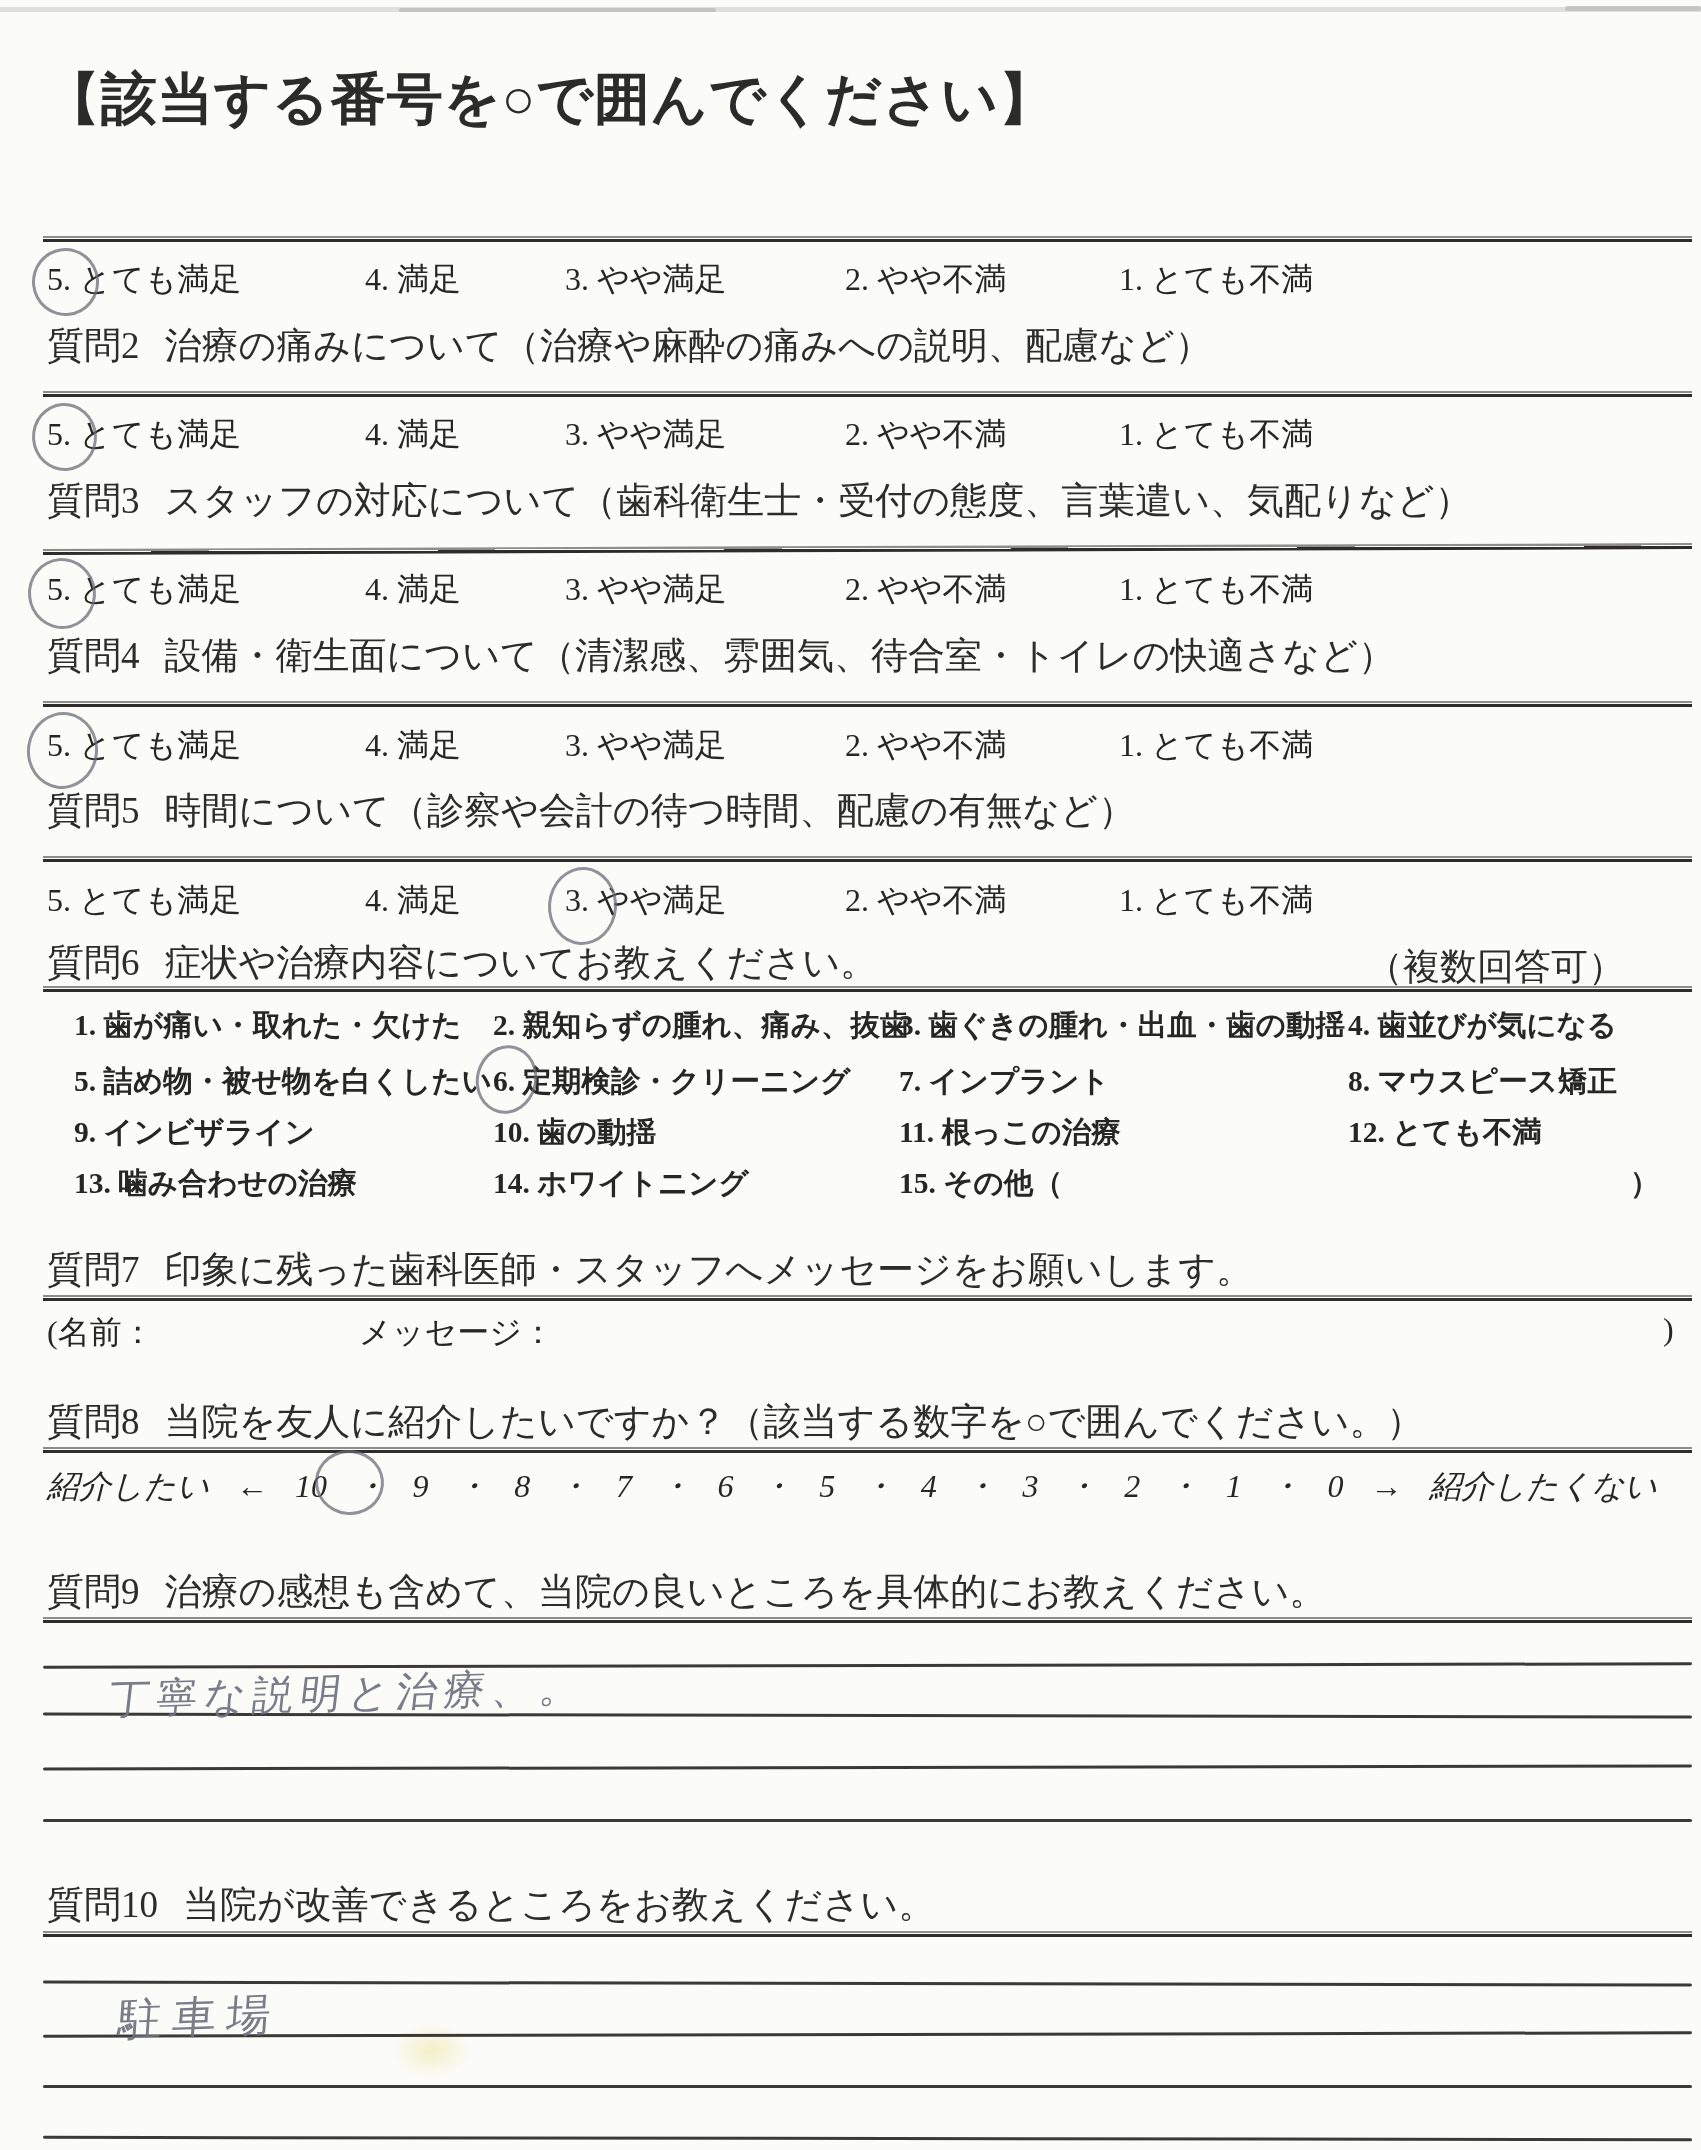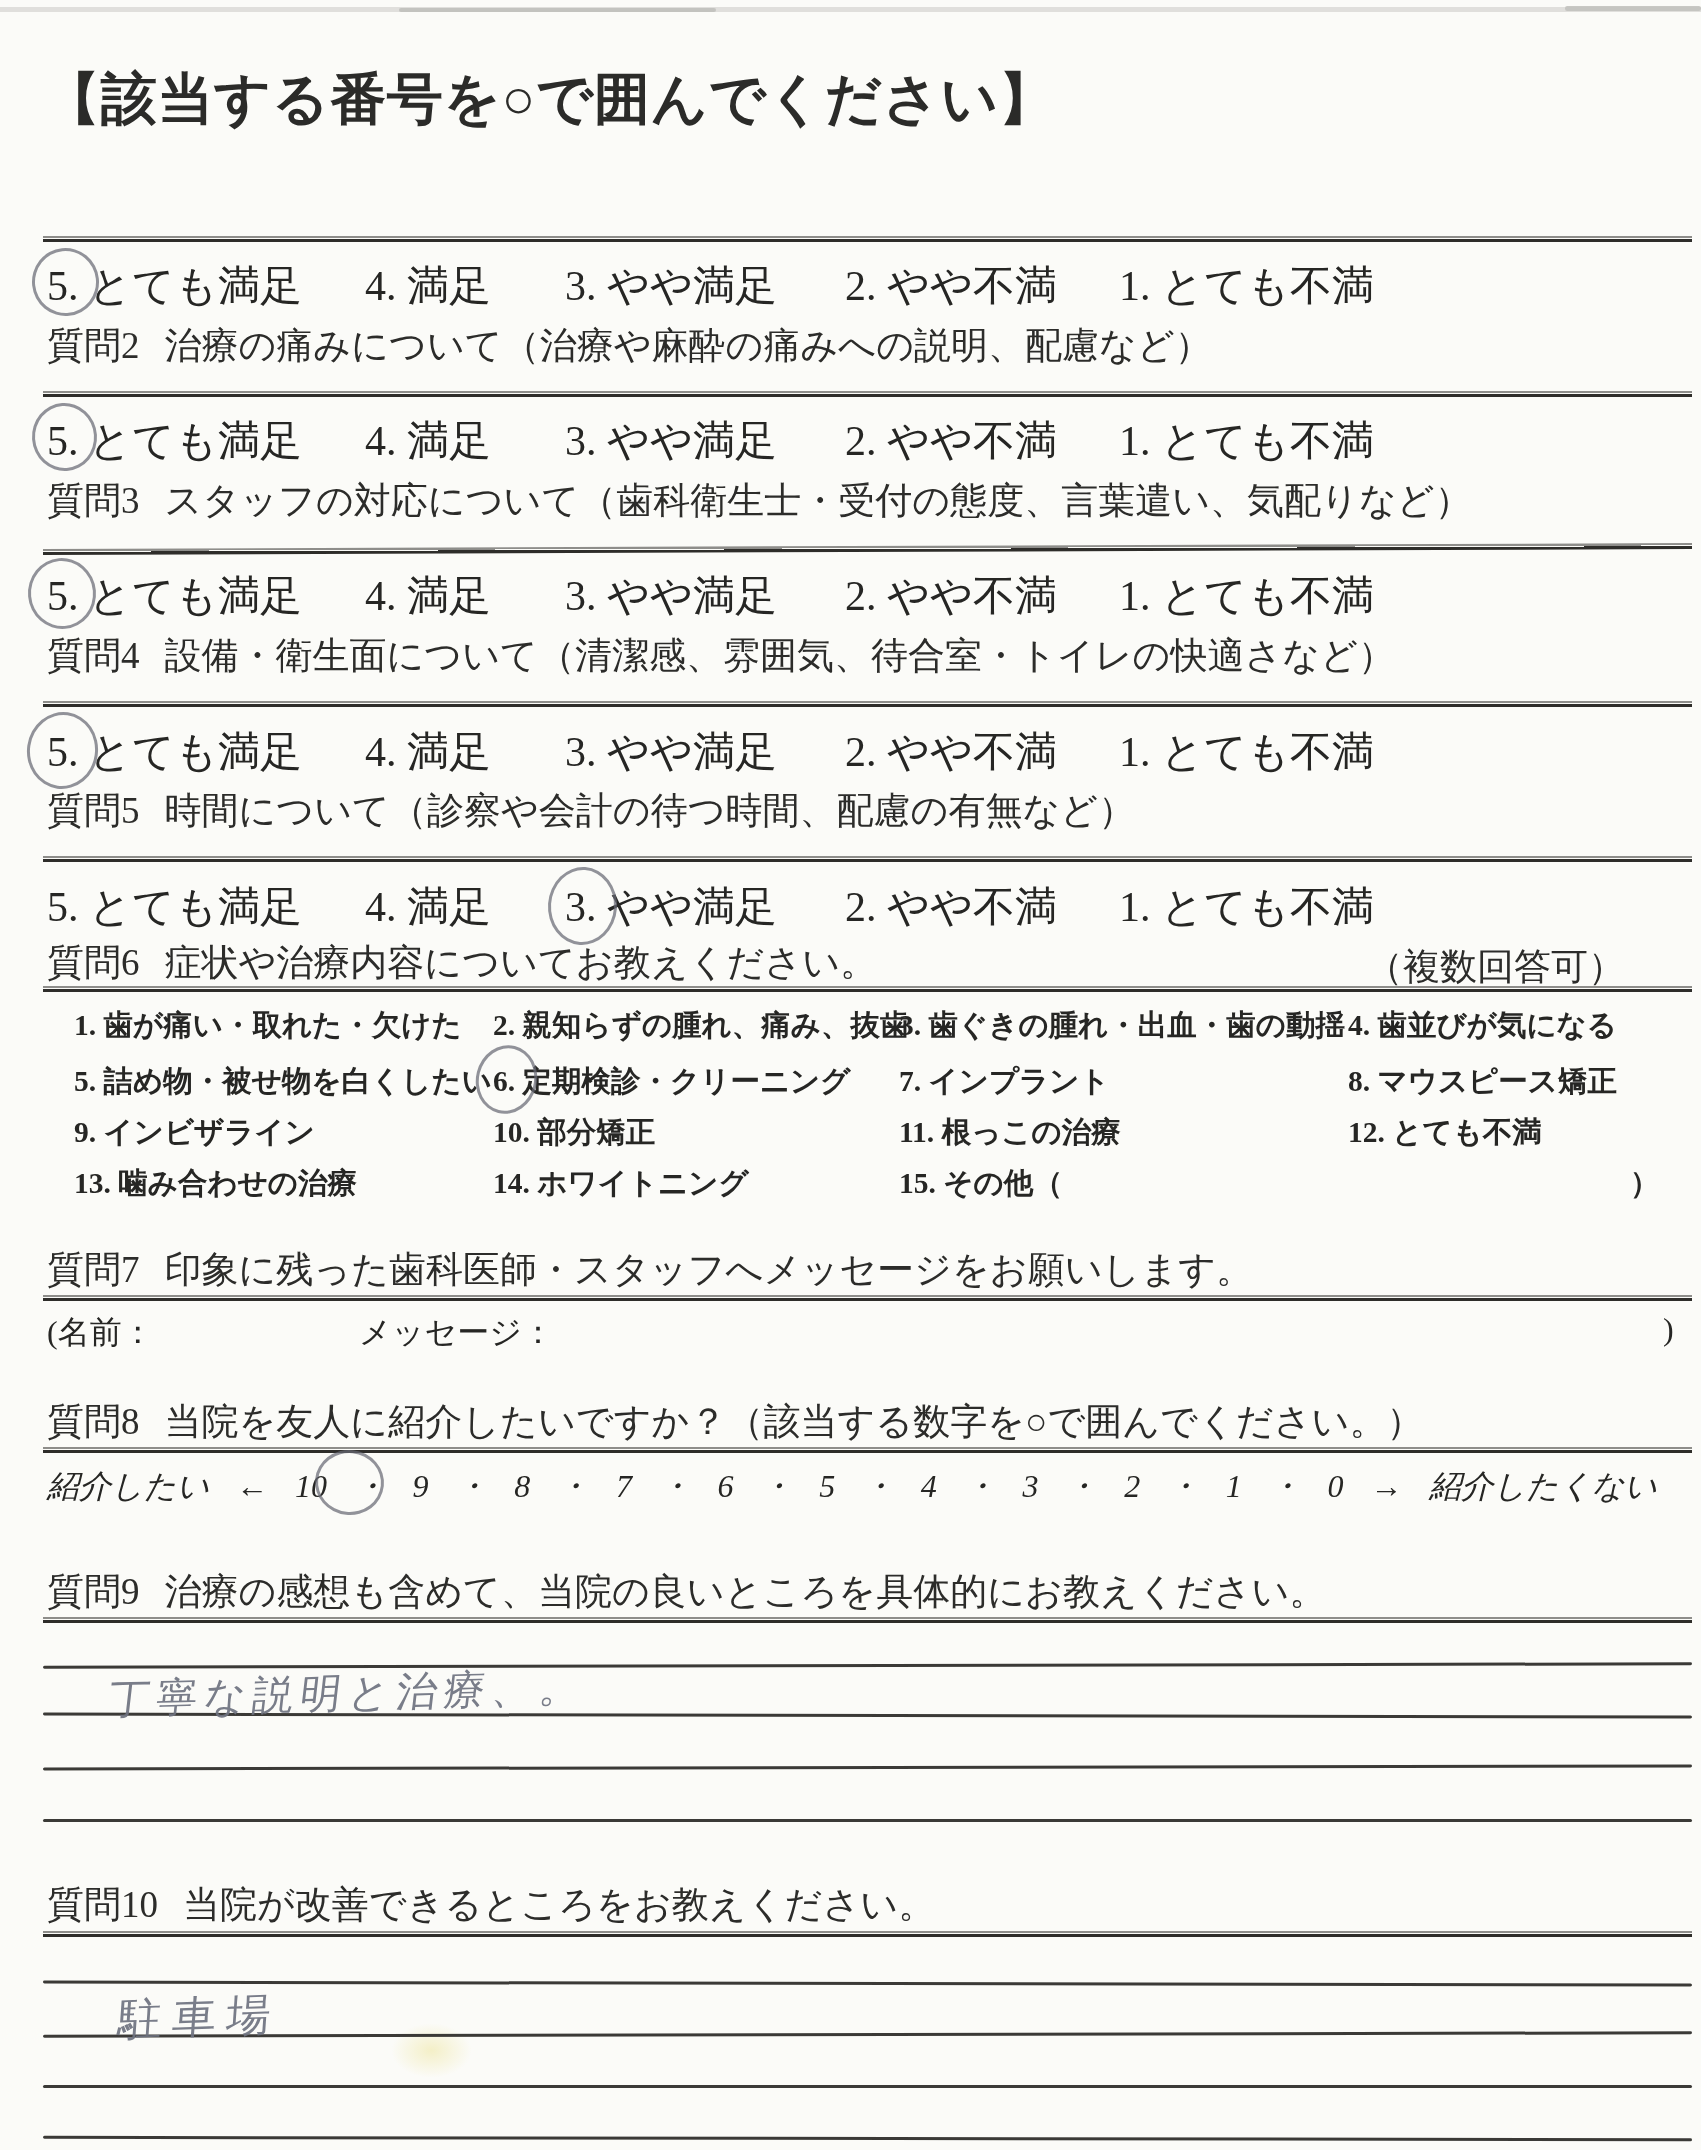--- a/index.html
+++ b/index.html
@@ -21,21 +21,21 @@
   
   .main-title{position:absolute;left:44px;top:62px;font-size:56px;font-weight:600;letter-spacing:0.7px;white-space:nowrap;color:#2b2b29;}
   .qtitle{position:absolute;left:47px;font-size:37px;line-height:1.12;white-space:nowrap;color:#2c2c2a;}
   .qtitle .qtext{margin-left:25px;}
   .note{position:absolute;left:1366px;font-size:37px;white-space:nowrap;color:#2c2c2a;}
   
   .rule{position:absolute;left:43px;width:1649px;height:5.9px;
     background:linear-gradient(to bottom,rgba(52,51,48,.55) 0 2.2px,rgba(0,0,0,0) 2.2px 3px,#2e2d2a 3px 5.9px);}
   .ansline{position:absolute;left:43px;width:1649px;height:3px;background:#3b3a37;border-radius:1.5px;}
   
-  .opts{position:absolute;left:0;width:1701px;height:52px;font-size:42px;}
+  .opts{position:absolute;left:0;width:1701px;height:52px;font-size:32px;}
   .opt{position:absolute;top:0;white-space:nowrap;}
   
   .q6row{position:absolute;left:0;width:1701px;height:44px;font-size:29.5px;}
   .q6cell{position:absolute;top:0;white-space:nowrap;font-weight:bold;}
   
   .fieldrow{position:absolute;left:0;width:1564px;height:44px;font-size:32px;}
   .field{position:absolute;top:0;white-space:nowrap;}
   
   .scale{position:absolute;left:47px;width:1610px;display:flex;justify-content:space-between;align-items:baseline;font-size:32px;}
   .scale span{white-space:nowrap;font-style:italic;}
@@ -131,21 +131,21 @@
     <span class="q6cell" style="left:1348px"><span>4.</span> <span>歯並びが気になる</span></span>
   </div>
   <div class="q6row" style="top:1062px">
     <span class="q6cell" style="left:74px"><span>5.</span> <span>詰め物・被せ物を白くしたい</span></span>
     <span class="q6cell" style="left:493px"><span>6.</span> <span>定期検診・クリーニング</span></span>
     <span class="q6cell" style="left:899px"><span>7.</span> <span>インプラント</span></span>
     <span class="q6cell" style="left:1348px"><span>8.</span> <span>マウスピース矯正</span></span>
   </div>
   <div class="q6row" style="top:1113px">
     <span class="q6cell" style="left:74px"><span>9.</span> <span>インビザライン</span></span>
-    <span class="q6cell" style="left:493px"><span>10.</span> <span>部分矯正</span></span>
+    <span class="q6cell" style="left:493px"><span>10.</span> <span>歯の動揺</span></span>
     <span class="q6cell" style="left:899px"><span>11.</span> <span>根っこの治療</span></span>
     <span class="q6cell" style="left:1348px"><span>12.</span> <span>とても不満</span></span>
   </div>
   <div class="q6row" style="top:1164px">
     <span class="q6cell" style="left:74px"><span>13.</span> <span>噛み合わせの治療</span></span>
     <span class="q6cell" style="left:493px"><span>14.</span> <span>ホワイトニング</span></span>
     <span class="q6cell" style="left:899px"><span>15.</span> <span>その他（</span></span>
     <span class="q6cell" style="left:1630px">）</span>
   </div>
   <div class="circle" style="left:476px;top:1045px;width:55px;height:63px;transform:rotate(14deg)"></div>

